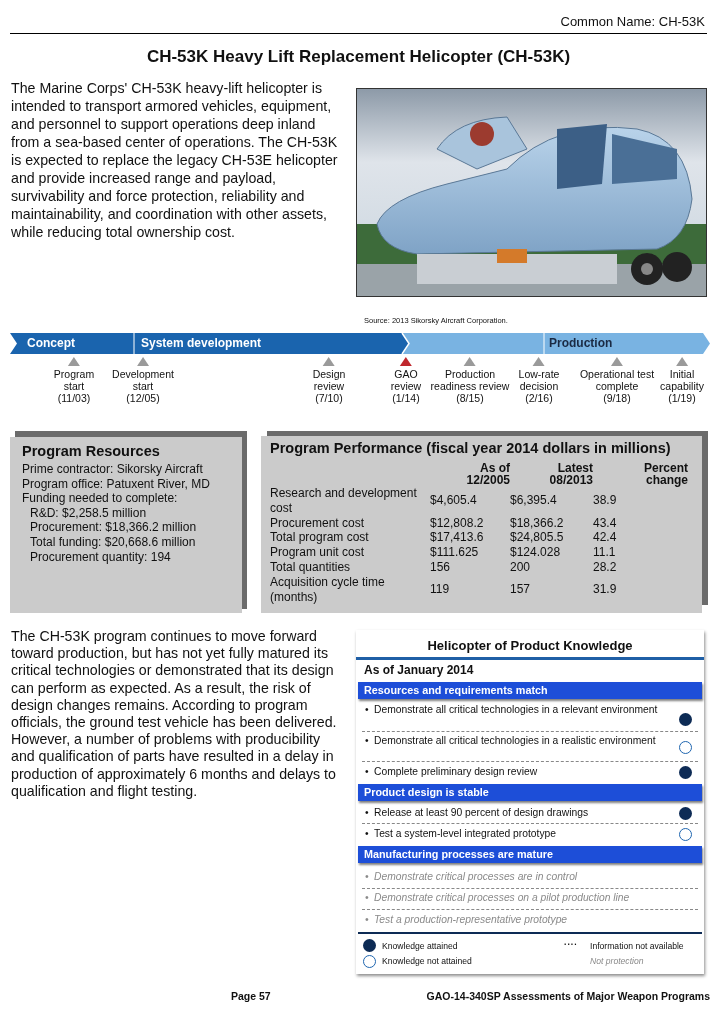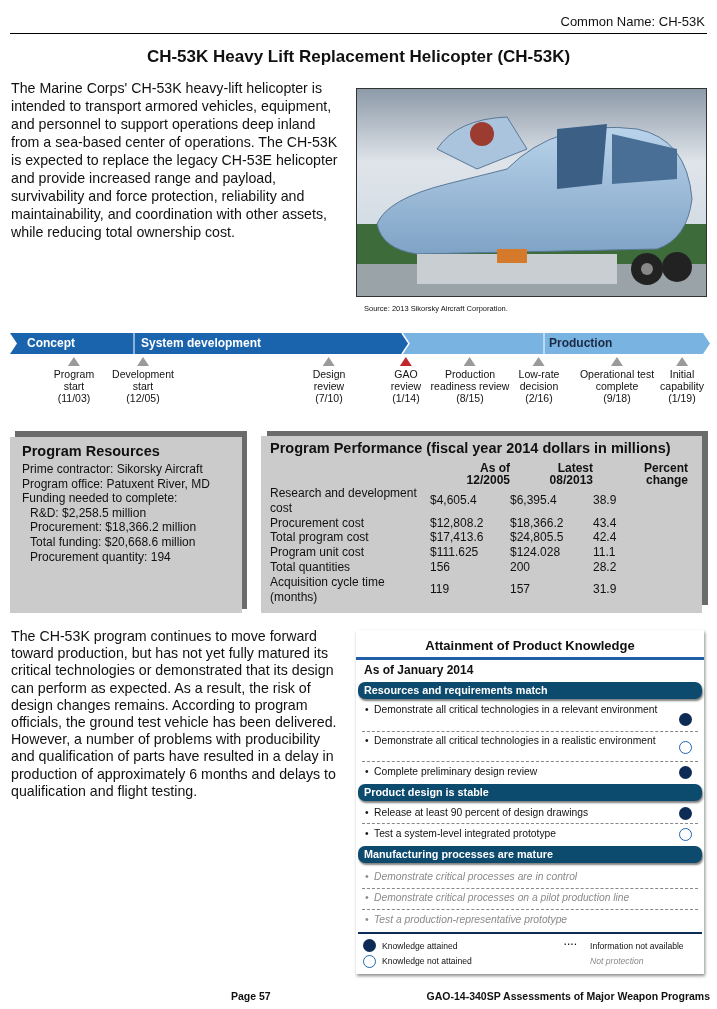--- a/index.html
+++ b/index.html
@@ -3,21 +3,21 @@
 <meta charset="utf-8">
 <style>
   * { box-sizing: border-box; margin: 0; padding: 0; }
   body { width: 717px; height: 1009px; background: #ffffff; font-family: "Liberation Sans", sans-serif; color: #111; position: relative; overflow: hidden; }
   .abs { position: absolute; }
   #common-name { right: 12px; top: 14px; font-size: 13px; }
   #header-rule { left: 10px; right: 10px; top: 33px; height: 1px; background: #000; }
   #page-title { left: 0; width: 717px; top: 47px; text-align: center; font-size: 17px; font-weight: bold; }
   #intro { left: 11px; top: 79px; width: 335px; font-size: 14.2px; line-height: 18px; }
   #photo { left: 356px; top: 88px; width: 351px; height: 209px; border: 1px solid #333; overflow: hidden; background: linear-gradient(180deg, #cfd6df 0%, #e3e8ee 40%, #9fb6c8 100%); }
-  #photo-caption { left: 356px; top: 304px; font-size: 7.5px; padding-left: 8px; }
+  #photo-caption { left: 356px; top: 316px; font-size: 7.5px; padding-left: 8px; }
 
   
   #timeline-bar { left: 10px; top: 333px; width: 700px; height: 21px; }
   .tl-label { font-size: 12px; font-weight: bold; color: #fff; position: absolute; top: 336px; }
   .milestone { position: absolute; top: 357px; text-align: center; font-size: 10.5px; line-height: 12px; transform: translateX(-50%); white-space: nowrap; }
   .tri { width: 0; height: 0; border-left: 6px solid transparent; border-right: 6px solid transparent; border-bottom: 9px solid #9a9a9a; margin: 0 auto 2px auto; }
   .tri.red { border-bottom-color: #c0272d; }
 
   
   .shadow-box { position: absolute; background: #6b6b6b; }
@@ -33,21 +33,21 @@
   #perf-table td { padding: 0; line-height: 14.8px; text-align: left; }
   #perf-table td.lbl { text-align: left; }
 
   #assessment { left: 11px; top: 628px; width: 330px; font-size: 14.2px; line-height: 17.2px; }
 
   
   #kb { left: 356px; top: 630px; width: 348px; height: 344px; background: #fff; box-shadow: 1px 2px 3px rgba(0,0,0,0.45); }
   #kb-title { position: absolute; left: 0; width: 100%; top: 8px; text-align: center; font-size: 13px; font-weight: bold; }
   #kb-rule { position: absolute; left: 0; right: 0; top: 27px; height: 3px; background: #1f5fa6; }
   #kb-asof { position: absolute; left: 8px; top: 33px; font-size: 12px; font-weight: bold; }
-  .kb-band { position: absolute; left: 2px; right: 2px; height: 17px; background: #0c4a6e; color: #fff; font-size: 10.8px; font-weight: bold; padding: 2px 0 0 6px; box-shadow: 1px 2px 2px rgba(0,0,0,0.5); border-radius: 7px; }
+  .kb-band { position: absolute; left: 2px; right: 2px; height: 17px; background: #1d4ed8; color: #fff; font-size: 10.8px; font-weight: bold; padding: 2px 0 0 6px; box-shadow: 1px 2px 2px rgba(0,0,0,0.5); }
   .kb-item { position: absolute; left: 6px; right: 8px; font-size: 10.3px; line-height: 12px; padding-left: 12px; }
   .kb-item .bullet { position: absolute; left: 3px; top: 0; }
   .kb-item.na { color: #8a8a8a; font-style: italic; }
   .kb-dash { position: absolute; left: 6px; right: 6px; border-top: 1px dashed #888; }
   .dot { position: absolute; right: 12px; width: 13px; height: 13px; border-radius: 50%; }
   .dot.filled { background: #0d2b55; }
   .dot.empty { border: 1.5px solid #1f66b0; background: #fff; }
   #kb-legend-rule { position: absolute; left: 2px; right: 2px; top: 302px; height: 1.5px; background: #0d2b55; }
   .leg { position: absolute; font-size: 8.6px; }
 
@@ -229,21 +229,21 @@
       <td>119</td>
       <td>157</td>
       <td>31.9</td>
     </tr>
   </tbody>
 </table>
 
 <div id="assessment" class="abs">The CH-53K program continues to move forward toward production, but has not yet fully matured its critical technologies or demonstrated that its design can perform as expected. As a result, the risk of design changes remains. According to program officials, the ground test vehicle has been delivered. However, a number of problems with producibility and qualification of parts have resulted in a delay in production of approximately 6 months and delays to qualification and flight testing.</div>
 
 <div id="kb" class="abs">
-  <div id="kb-title">Attainment of Product Knowledge</div>
+  <div id="kb-title">Helicopter of Product Knowledge</div>
   <div id="kb-rule"></div>
   <div id="kb-asof">As of January 2014</div>
 
   <div class="kb-band" style="top:52px;">Resources and requirements match</div>
   <div class="kb-item" style="top:74px;">
     <span class="bullet">•</span>
     <span>Demonstrate all critical technologies in a relevant environment</span>
   </div>
   <div class="dot filled" style="top:83px;"></div>
   <div class="kb-dash" style="top:101px;"></div>

